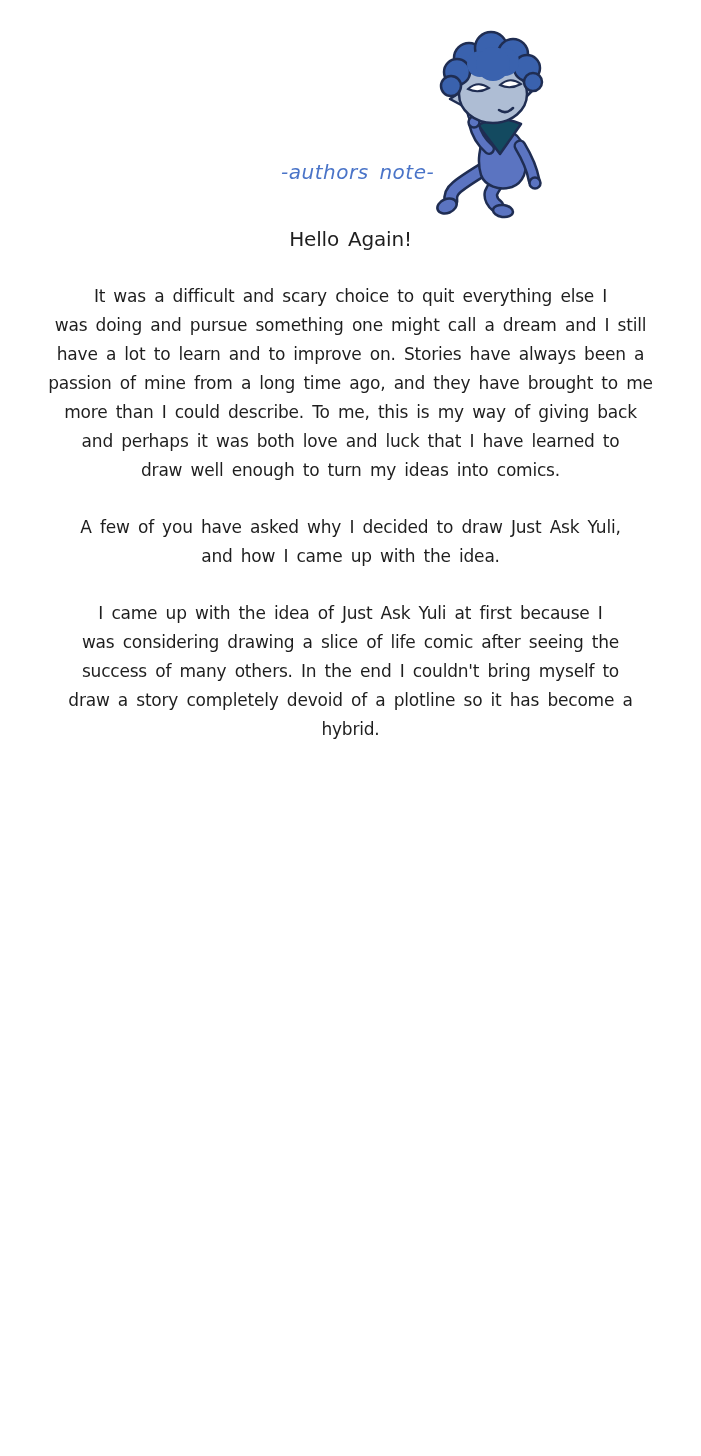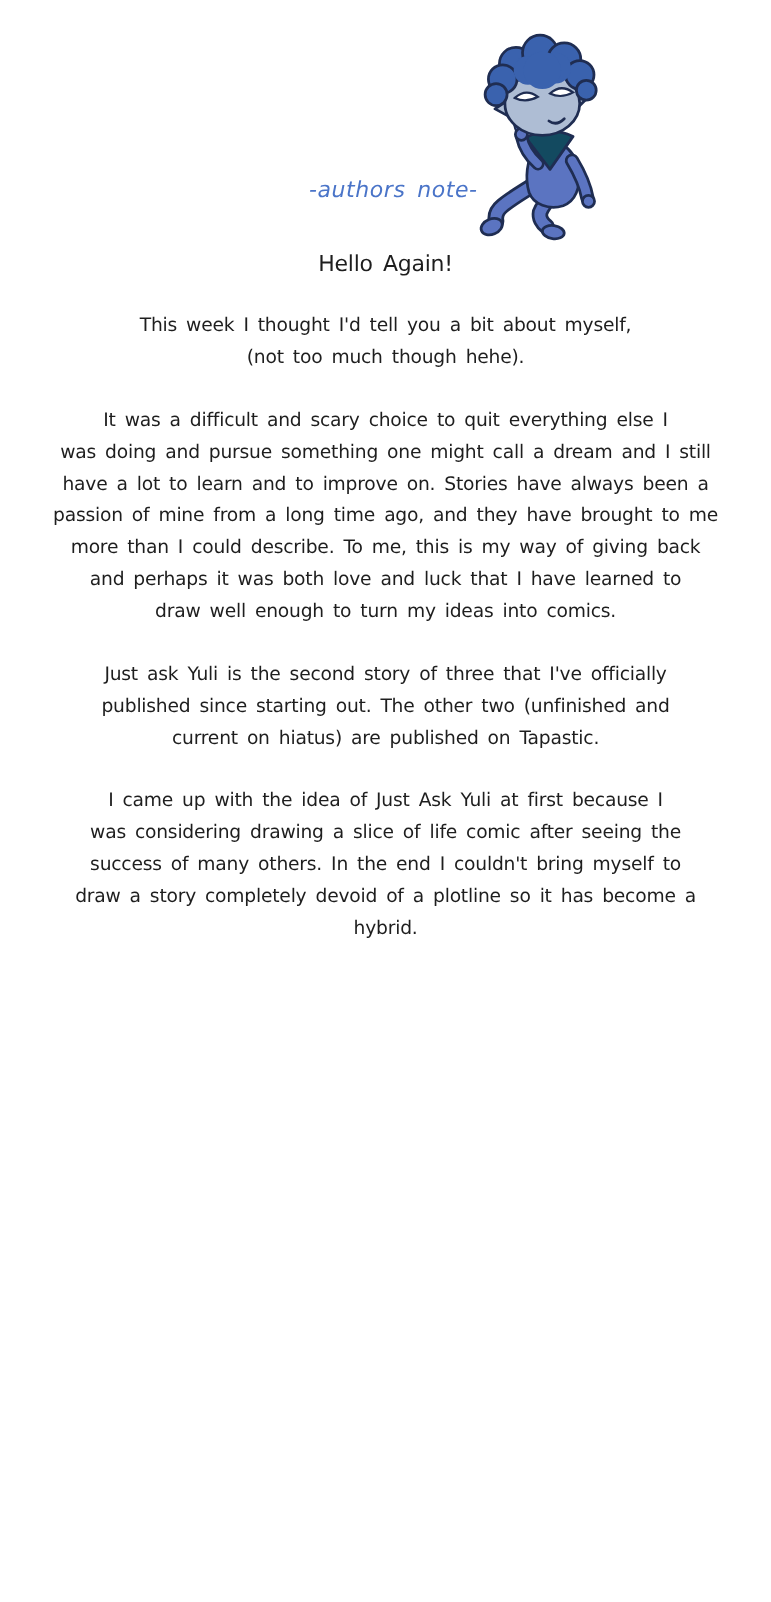--- a/index.html
+++ b/index.html
@@ -108,32 +108,29 @@
         <path d="M45,65 Q55,56 66,64 Q55,70 45,65 Z" fill="#ffffff" stroke="#1f2d52" stroke-width="2"></path>
         <path d="M77,61 Q87,52 98,60 Q87,66 77,61 Z" fill="#ffffff" stroke="#1f2d52" stroke-width="2"></path>
       </g>
 
       <path d="M76,86 Q83,91 90,84" fill="none" stroke="#1f2d52" stroke-width="2.5" stroke-linecap="round"></path>
     </svg>
   </div>
 
   <div class="body-text">
     <p class="greeting">Hello Again!</p>
-    <p>This week I thought I'd tell you a bit about myself,
-(not too much though hehe).</p>
     <p>It was a difficult and scary choice to quit everything else I
 was doing and pursue something one might call a dream and I still
 have a lot to learn and to improve on. Stories have always been a
 passion of mine from a long time ago, and they have brought to me
 more than I could describe. To me, this is my way of giving back
 and perhaps it was both love and luck that I have learned to
 draw well enough to turn my ideas into comics.</p>
-    <p>Just ask Yuli is the second story of three that I've officially
-published since starting out. The other two (unfinished and
-current on hiatus) are published on Tapastic.</p>
+    <p>A few of you have asked why I decided to draw Just Ask Yuli,
+and how I came up with the idea.</p>
     <p>I came up with the idea of Just Ask Yuli at first because I
 was considering drawing a slice of life comic after seeing the
 success of many others. In the end I couldn't bring myself to
 draw a story completely devoid of a plotline so it has become a
 hybrid.</p>
   </div>
 
 </div>
 
 </body></html>

